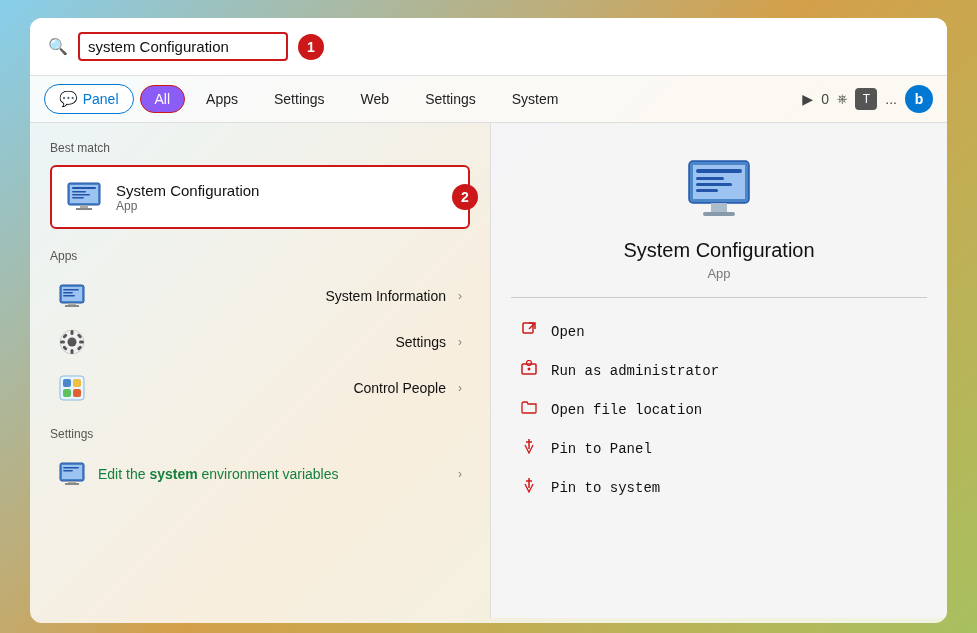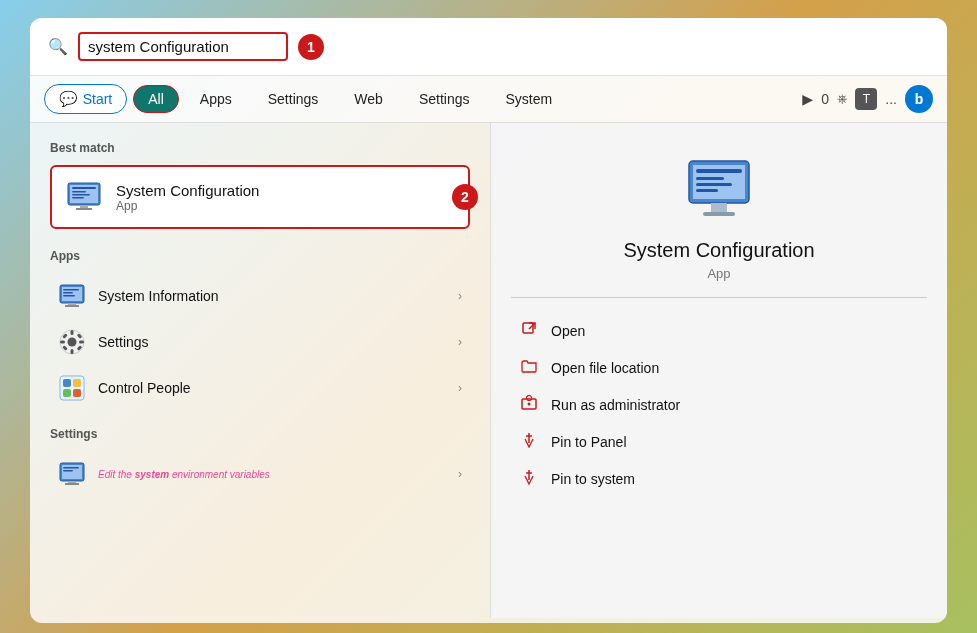--- a/index.html
+++ b/index.html
@@ -85,21 +85,21 @@
     .tab-chat {
       border: 1.5px solid #0078d4;
       color: #0078d4;
       background: white;
       display: flex;
       align-items: center;
       gap: 5px;
     }
 
     .tab-all {
-      background: #0f766e;
+      background: #8b5cf6;
       color: white;
       border-color: #cc1818;
     }
 
     .tab-default {
       background: transparent;
       color: #222;
       border-color: transparent;
     }
 
@@ -149,21 +149,21 @@
 
     
     .left-panel {
       flex: 0 0 460px;
       padding: 18px 20px;
       overflow-y: auto;
     }
 
     .section-label {
       font-size: 12px;
-      font-weight: 700;
+      font-weight: 400;
       color: #555;
       margin-bottom: 10px;
       text-transform: none;
       letter-spacing: 0;
     }
 
     
     .best-match-item {
       display: flex;
       align-items: center;
@@ -217,20 +217,21 @@
       margin-bottom: 16px;
     }
 
     .apps-list-item {
       display: flex;
       align-items: center;
       padding: 9px 8px;
       border-radius: 4px;
       cursor: pointer;
       gap: 12px;
+      text-align: right;
     }
 
     .apps-list-item .item-name {
       font-size: 14px;
       color: #111;
       flex: 1;
     }
 
     .apps-list-item .chevron {
       color: #888;
@@ -247,24 +248,23 @@
     .settings-item {
       display: flex;
       align-items: center;
       padding: 9px 8px;
       border-radius: 4px;
       cursor: pointer;
       gap: 12px;
     }
 
     .settings-item .item-name {
-      font-size: 10px;
-      color: #ec4899;
+      font-size: 14px;
+      color: #15803d;
       flex: 1;
-      font-style: italic;
     }
 
     .settings-item .chevron {
       color: #888;
       font-size: 12px;
     }
 
     
     .right-panel {
       flex: 1;
@@ -299,20 +299,21 @@
     .divider {
       width: 100%;
       height: 1px;
       background: #ccc;
       margin-bottom: 14px;
     }
 
     .action-list {
       width: 100%;
       list-style: none;
+      font-family: Liberation Mono, monospace;
     }
 
     .action-item {
       display: flex;
       align-items: center;
       padding: 9px 8px;
       border-radius: 4px;
       cursor: pointer;
       gap: 12px;
     }
@@ -337,21 +338,21 @@
   <div class="search-bar">
     <span class="search-icon-wrap">🔍</span>
     <input class="search-input" type="text" value="system Configuration" style="">
     <div class="badge-num">1</div>
   </div>
 
   <div class="tabs-bar">
 
     <div class="tab tab-chat">
       <span style="color:#0078d4;font-size:15px;">💬</span>
-      <span>Start</span>
+      <span>Panel</span>
     </div>
 
     <div class="tab tab-all">
       <span>All</span>
     </div>
 
     <div class="tab tab-default">
       <span>Apps</span>
     </div>
 
@@ -511,35 +512,35 @@
                 <polyline points="8,2 14,2 14,8" fill="none" stroke="#cc1818" stroke-width="1.5"></polyline>
                 <line x1="14" y1="2" x2="8" y2="8" stroke="#cc1818" stroke-width="1.5"></line>
               </svg>
           </span>
           <span class="action-label">Open</span>
         </li>
 
         <li class="action-item">
           <span class="action-icon">
             <svg width="16" height="16" viewBox="0 0 16 16">
-                <path d="M1 5 Q1 3 3 3 L6 3 L7 5 L15 5 Q15 5 15 7 L15 13 Q15 14 14 14 L2 14 Q1 14 1 13 Z" fill="none" stroke="#cc1818" stroke-width="1.3"></path>
-              </svg>
-          </span>
-          <span class="action-label">Open file location</span>
-        </li>
-
-        <li class="action-item">
-          <span class="action-icon">
-            <svg width="16" height="16" viewBox="0 0 16 16">
                 <rect x="1" y="4" width="14" height="10" rx="1" fill="none" stroke="#cc1818" stroke-width="1.5"></rect>
                 <circle cx="8" cy="3" r="2.5" fill="none" stroke="#cc1818" stroke-width="1.2"></circle>
                 <circle cx="8" cy="9" r="1.5" fill="#cc1818"></circle>
               </svg>
           </span>
           <span class="action-label">Run as administrator</span>
+        </li>
+
+        <li class="action-item">
+          <span class="action-icon">
+            <svg width="16" height="16" viewBox="0 0 16 16">
+                <path d="M1 5 Q1 3 3 3 L6 3 L7 5 L15 5 Q15 5 15 7 L15 13 Q15 14 14 14 L2 14 Q1 14 1 13 Z" fill="none" stroke="#cc1818" stroke-width="1.3"></path>
+              </svg>
+          </span>
+          <span class="action-label">Open file location</span>
         </li>
 
         <li class="action-item">
           <span class="action-icon">
             <svg width="16" height="16" viewBox="0 0 16 16">
                 <line x1="8" y1="1" x2="8" y2="11" stroke="#cc1818" stroke-width="1.5"></line>
                 <line x1="5" y1="4" x2="11" y2="4" stroke="#cc1818" stroke-width="1.5"></line>
                 <path d="M4 7 L8 15 L12 7" fill="none" stroke="#cc1818" stroke-width="1.3"></path>
               </svg>
           </span>

